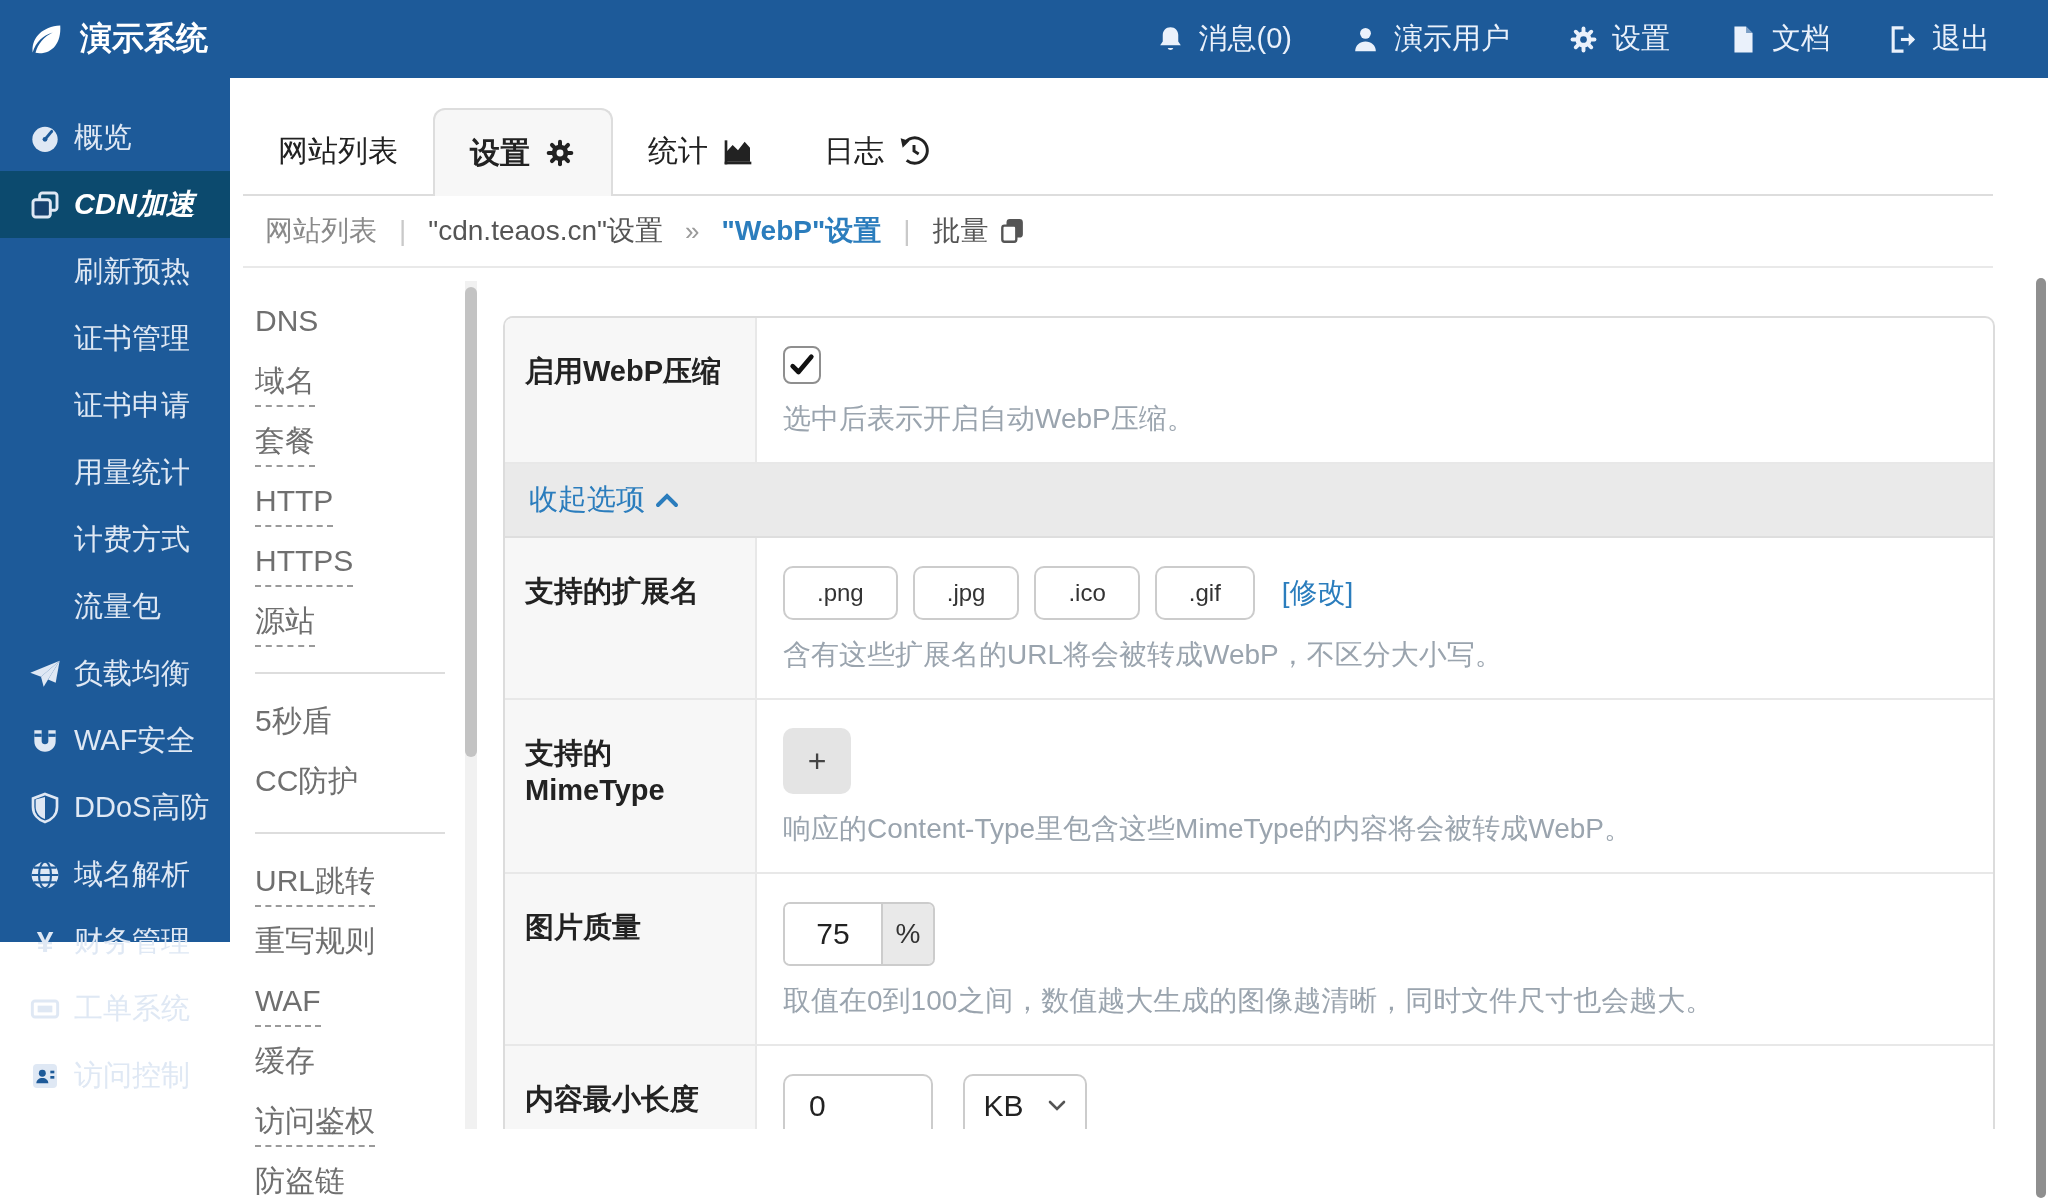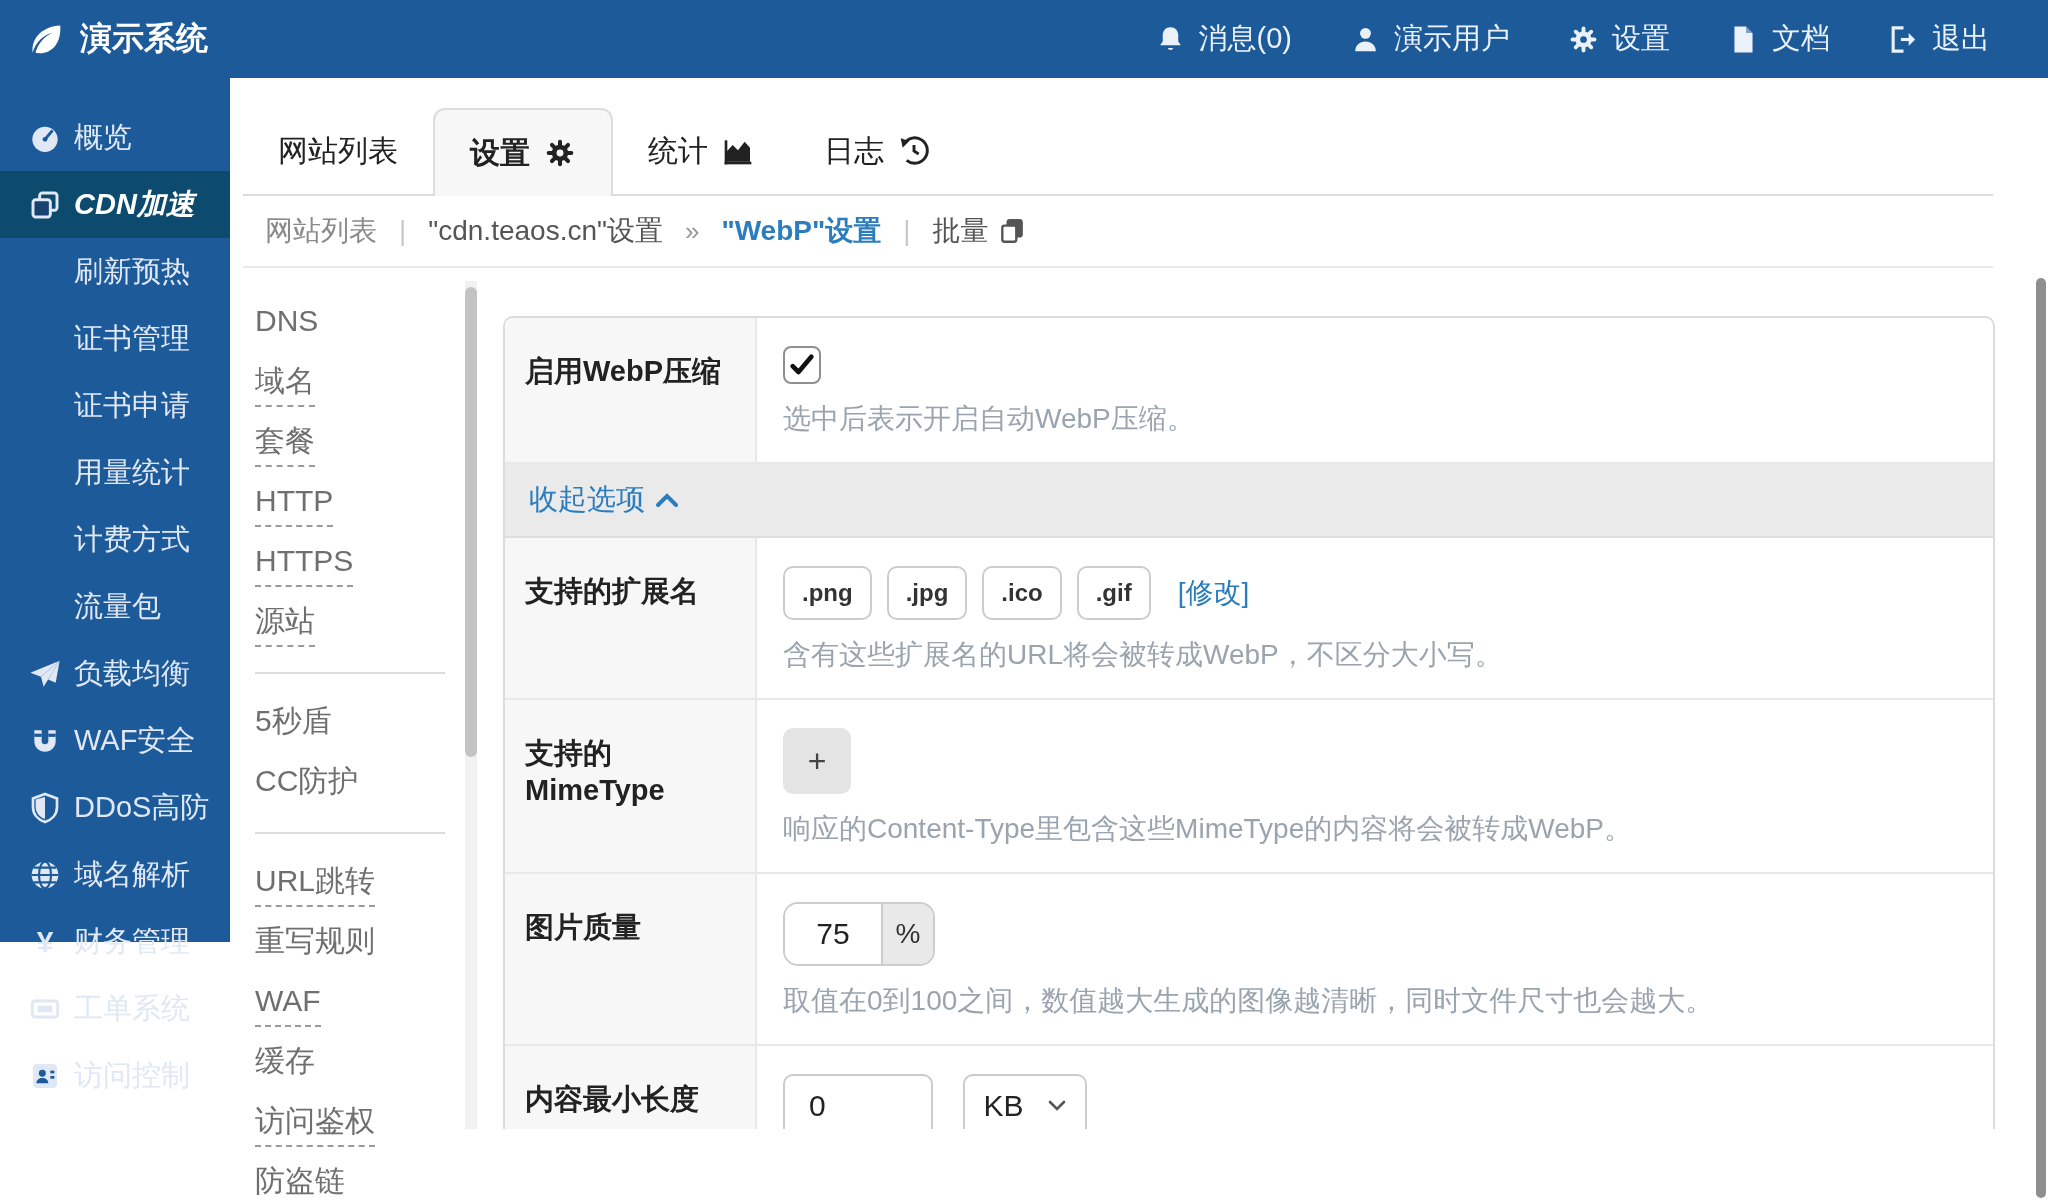--- a/index.html
+++ b/index.html
@@ -76,28 +76,28 @@
     display:flex; align-items:center; }
   .band a { color:#2b7dbd; font-size:29px; text-decoration:none; display:flex;
     align-items:center; gap:10px; cursor:pointer; }
   .band svg { width:24px; height:18px; }
 
   .checkbox { width:38px; height:38px; border:2px solid #8f8f8f; border-radius:8px;
     background:#fff; display:flex; align-items:center; justify-content:center; cursor:pointer; }
   .checkbox svg { width:28px; height:28px; }
 
   .chiprow { display:flex; align-items:center; gap:15px; }
-  .chip { border:2px solid #ccc; border-radius:10px; background:#fff; padding:11px 17px;
-    font-size:24px; font-weight:bold; color:#333; }
+  .chip { border:2px solid #ccc; border-radius:10px; background:#fff; padding:11px 32px;
+    font-size:24px; font-weight:normal; color:#333; }
   .modify { color:#2b7dbd; font-size:28px; margin-left:12px; text-decoration:none; cursor:pointer; }
 
   .plusbtn { width:68px; height:66px; background:#e4e4e4; border:none; border-radius:10px;
     font-size:32px; color:#444; cursor:pointer; }
 
-  .igroup { display:inline-flex; border:2px solid #ccc; border-radius:15px; overflow:hidden;
+  .igroup { display:inline-flex; border:2px solid #ccc; border-radius:7px; overflow:hidden;
     height:64px; background:#fff; }
   .igroup input { width:96px; border:none; outline:none; font-size:30px; text-align:center;
     color:#222; font-family:inherit; }
   .addon { width:52px; background:#e9e9e9; border-left:2px solid #ccc; display:flex;
     align-items:center; justify-content:center; font-size:28px; color:#333; }
 
   .numinput { width:150px; height:64px; border:2px solid #ccc; border-radius:10px;
     font-size:30px; padding-left:24px; color:#222; outline:none; font-family:inherit; }
   .selectbox { margin-left:26px; width:124px; height:64px; border:2px solid #ccc;
     border-radius:10px; display:inline-flex; align-items:center; justify-content:center;

